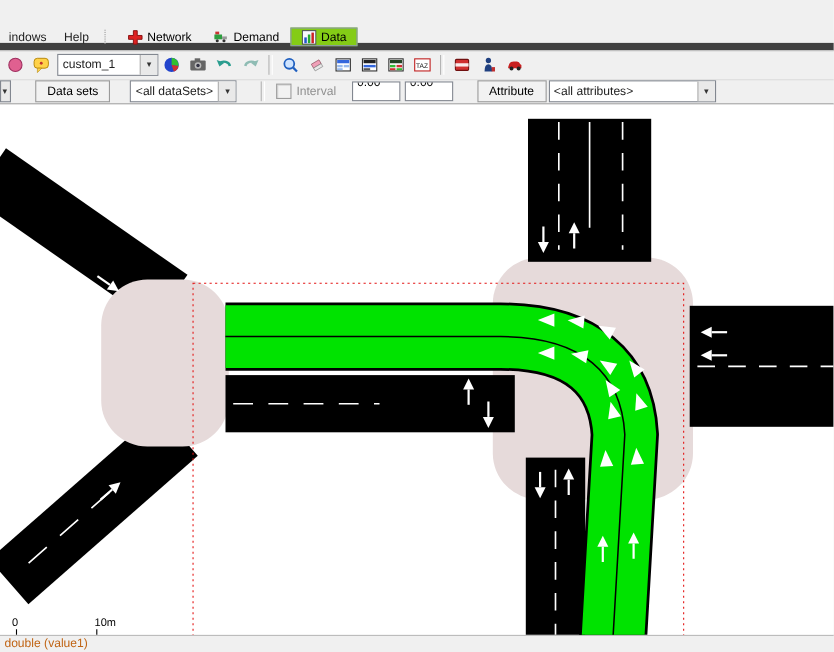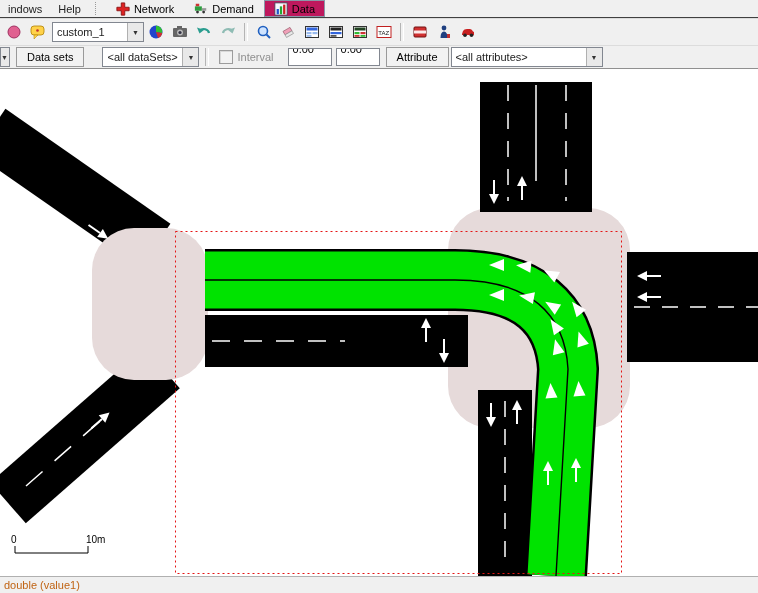--- a/index.html
+++ b/index.html
@@ -2,26 +2,26 @@
 <html><head>
 <meta charset="utf-8">
 <style>
   html,body{margin:0;padding:0;}
   body{width:758px;height:593px;overflow:hidden;background:#f0f0f0;
        font-family:"Liberation Sans",sans-serif;font-size:11px;color:#222;}
   .window{width:758px;height:593px;display:flex;flex-direction:column;}
 
   
   .menubar{height:18px;display:flex;align-items:center;background:#f0f0f0;
-           border-bottom:1px solid #404040;box-sizing:border-box;}
+           border-bottom:7px solid #404040;box-sizing:border-box;margin-top:28px;}
   .menu-item{padding:0 8px;height:16px;line-height:16px;cursor:default;}
   .grip{width:6px;height:13px;border-left:1px dotted #9a9a9a;margin:0 4px 0 6px;}
   .smode{display:flex;align-items:center;gap:4px;height:17px;padding:0 9px;
          background:transparent;border:1px solid transparent;font:11px "Liberation Sans",sans-serif;}
-  .smode.selected{background:#be185d;border:1px solid #8a98a8;}
+  .smode.selected{background:#84cc16;border:1px solid #8a98a8;}
   .smode svg{display:block;}
 
   
   .toolbar{display:flex;align-items:center;background:#f0f0f0;box-sizing:border-box;}
   .row2{height:27px;border-top:1px solid #dcdcdc;padding-left:2px;}
   .row3{height:24px;border-top:1px solid #dcdcdc;border-bottom:1px solid #909090;padding-left:0;}
   .iconbtn{width:22px;height:22px;display:flex;align-items:center;justify-content:center;
            background:transparent;border:1px solid transparent;padding:0;margin:0 1px;}
   .vsep{width:2px;height:18px;border-left:1px solid #b4b4b4;border-right:1px solid #ffffff;margin:0 4px;}
   .combo{display:flex;align-items:stretch;height:20px;background:#fff;
@@ -34,21 +34,21 @@
   .w152{width:152px;margin-left:2px;gap:44px;}
   .flatbtn{height:20px;padding:0 10px;background:#f2f2f2;border:1px solid #9a9a9a;
            font:11px "Liberation Sans",sans-serif;display:flex;align-items:center;justify-content:center;}
   .partial{width:10px;height:20px;border:1px solid #828790;background:#e9e9e9;overflow:hidden;
            display:flex;align-items:center;font-size:7px;color:#333;box-sizing:border-box;}
   .cb{width:12px;height:12px;background:#f2f2f2;border:1px solid #9c9c9c;
       box-shadow:inset 1px 1px 0 #d8d8d8;margin-left:6px;}
   .dim{color:#8f8f8f;margin-left:4px;}
   .num{width:44px;height:18px;border:1px solid #828790;background:#fff;padding:0 0 16px 4px;
        font:11px "Liberation Sans",sans-serif;box-sizing:border-box;}
-  .ml6{margin-left:6px;} .ml14{margin-left:14px;} .ml4{margin-left:4px;}
+  .ml6{margin-left:22px;} .ml14{margin-left:14px;} .ml4{margin-left:4px;}
 
   
   .canvas{height:507px;background:#ffffff;position:relative;overflow:hidden;}
   .canvas svg{display:block;}
 
   
   .statusbar{height:17px;border-top:1px solid #b0b0b0;background:#f0f0f0;
              display:flex;align-items:center;padding-left:4px;box-sizing:border-box;}
   .status-text{color:#c06414;}
 </style>

